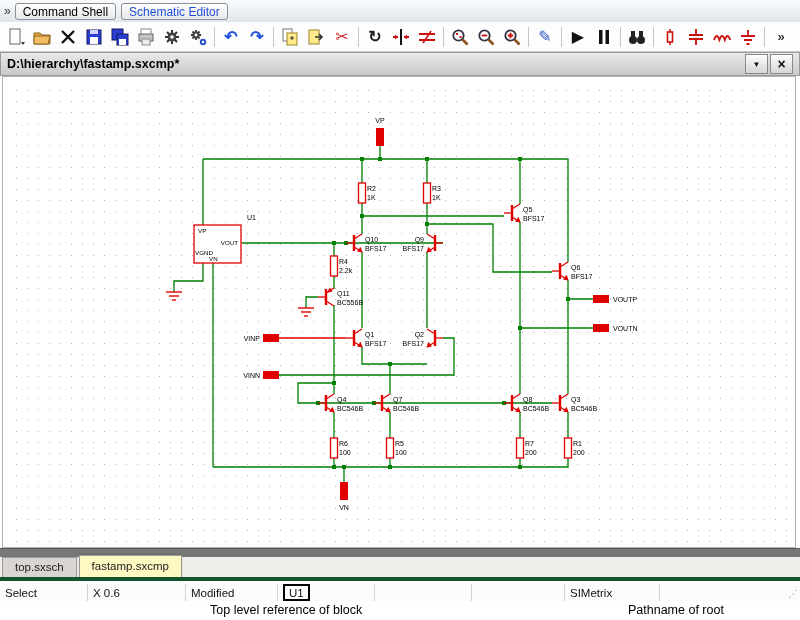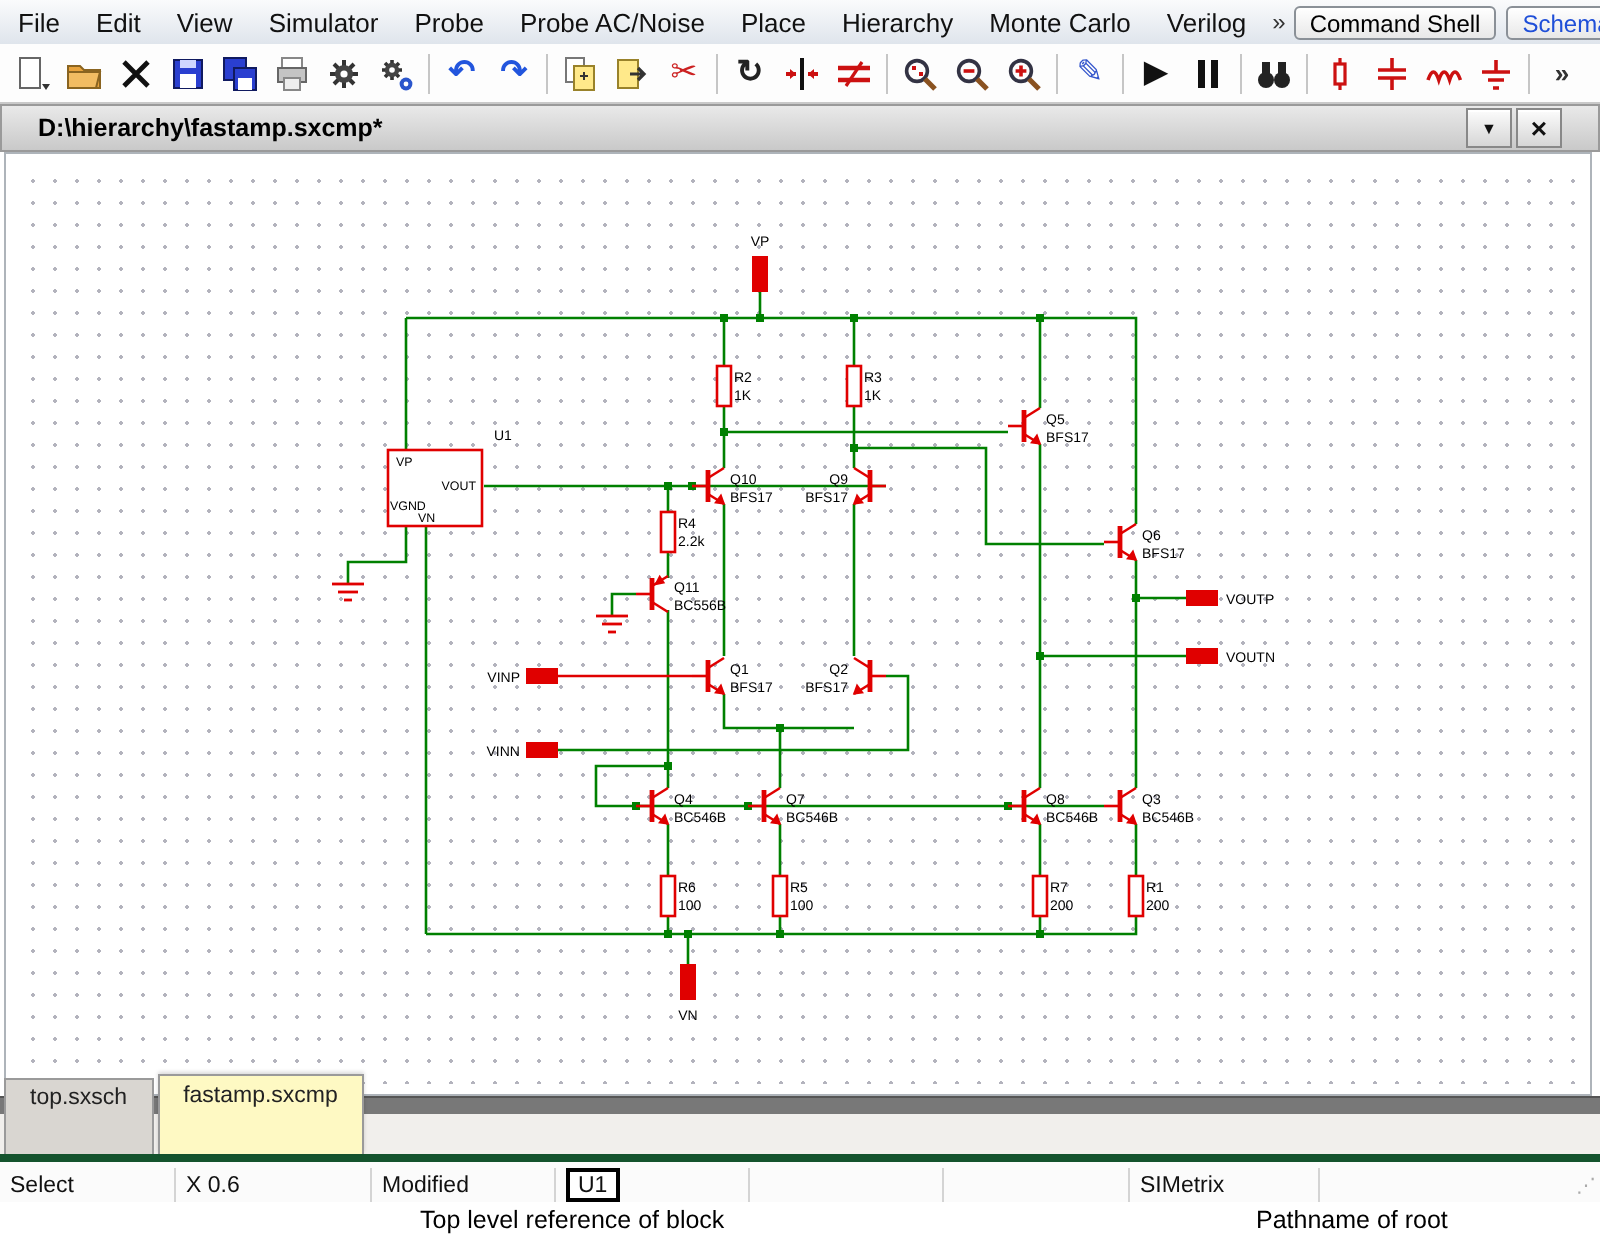--- a/index.html
+++ b/index.html
@@ -16,64 +16,52 @@
   .mb-btn.blue{color:#1f4fd8;}
   
   .toolbar{position:absolute;left:0;top:22px;width:800px;height:30px;background:#fdfdfd;
     border-bottom:1px solid #c9c9c9;display:flex;align-items:center;padding-left:3px;box-sizing:border-box;}
   .tb-icon{width:26px;height:24px;display:flex;align-items:center;justify-content:center;flex:0 0 auto;}
   .tb-sep{width:1px;height:20px;background:#c6c6c6;margin:0 3px;flex:0 0 auto;}
   .tb-glyph{font-size:16px;line-height:20px;}
   
   .wtitle{position:absolute;left:0;top:52px;width:800px;height:24px;box-sizing:border-box;
     background:linear-gradient(#e9e9e9,#c9c9c9);border:1px solid #9a9a9a;
-    display:flex;align-items:center;font-size:12.5px;font-weight:bold;color:#000;padding:0 18px;}
+    display:flex;align-items:center;font-size:12.5px;font-weight:bold;color:#000;padding:0 6px;}
   .wtitle .spacer{flex:1;}
   .wt-btn{width:21px;height:18px;margin-left:2px;border:1px solid #888;background:linear-gradient(#fcfcfc,#d6d6d6);
     display:flex;align-items:center;justify-content:center;font-size:11px;font-weight:bold;color:#111;box-shadow:inset 0 1px 0 #fff;}
   
   .canvas{position:absolute;left:2px;top:76px;width:794px;height:472px;background:#fff;
     border:1px solid #aeb4ba;box-sizing:border-box;overflow:hidden;}
   .sheet{position:absolute;left:5px;top:5px;right:5px;bottom:5px;
     background-image:radial-gradient(circle,#b3b3bd 0.8px,rgba(0,0,0,0) 1px);
     background-size:11px 11px;background-position:3px 3px;}
   .schsvg{position:absolute;left:0;top:0;}
   .schsvg text{font-family:"Liberation Sans",sans-serif;fill:#000;}
   
   .bstrip{position:absolute;left:0;top:548px;width:800px;height:9px;background:#787878;border-top:1px solid #555;}
   .tabrow{position:absolute;left:0;top:557px;width:800px;height:20px;background:#f1efec;display:flex;align-items:flex-end;font-size:11.5px;}
-  .tab{padding:2px 12px 21px 12px;border:1px solid #9a9a9a;border-bottom:none;background:#d9d6d1;color:#222;margin-left:2px;height:14px;line-height:14px;}
+  .tab{padding:2px 12px 3px 12px;border:1px solid #9a9a9a;border-bottom:none;background:#d9d6d1;color:#222;margin-left:2px;height:14px;line-height:14px;}
   .tab.active{background:#fef9c3;font-weight:normal;height:16px;line-height:16px;position:relative;z-index:2;box-shadow:0 -1px 2px rgba(0,0,0,0.15);}
   
   .statusbar{position:absolute;left:0;top:577px;width:800px;height:24px;background:#fbfbfb;
     border-top:4px solid #14532d;display:flex;align-items:center;font-size:11.5px;color:#111;}
   .st-cell{height:18px;line-height:18px;border-right:1px solid #d4d4d4;padding-left:5px;box-sizing:border-box;white-space:nowrap;overflow:hidden;}
   .st-box{display:inline-block;border:2px solid #000;padding:0 4px;line-height:15px;height:17px;box-sizing:border-box;background:#fff;}
   .grip{margin-left:auto;margin-right:2px;color:#aaa;font-size:10px;}
   
   .annorow{position:absolute;left:0;top:601px;width:800px;height:19px;background:#fff;font-size:12.5px;color:#000;}
   .anno1{position:absolute;left:210px;top:2px;}
   .anno2{position:absolute;left:628px;top:2px;}
 </style>
 </head>
 <body>
 
 <div class="menubar">
-  <div id="menu-items" style="display:flex;">
-      <span class="menu-item">File</span>
-      <span class="menu-item">Edit</span>
-      <span class="menu-item">View</span>
-      <span class="menu-item">Simulator</span>
-      <span class="menu-item">Probe</span>
-      <span class="menu-item">Probe AC/Noise</span>
-      <span class="menu-item">Place</span>
-      <span class="menu-item">Hierarchy</span>
-      <span class="menu-item">Monte Carlo</span>
-      <span class="menu-item">Verilog</span>
-    </div>
   <span class="menu-overflow">»</span>
   <button class="mb-btn">Command Shell</button>
   <button class="mb-btn blue">
     <span>Schematic Editor</span>
   </button>
 </div>
 
 <div class="toolbar" id="toolbar">
     <div class="tb-icon">
       <svg width="20" height="20">

